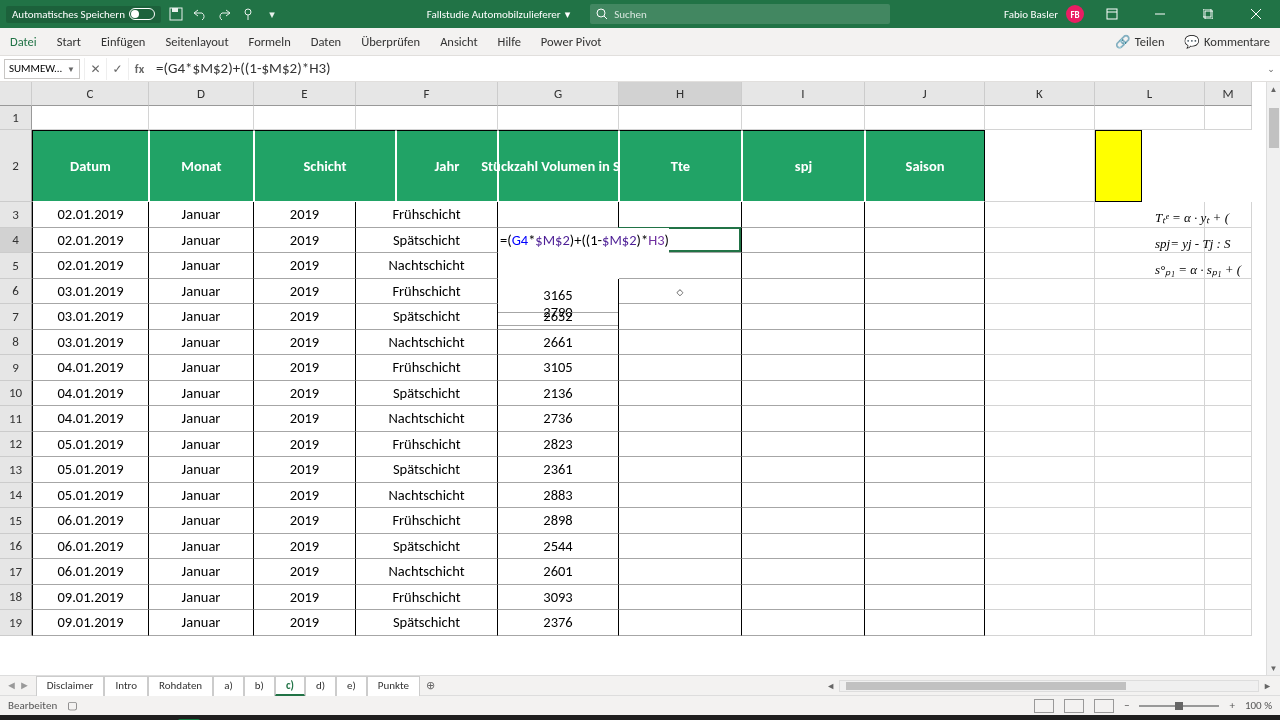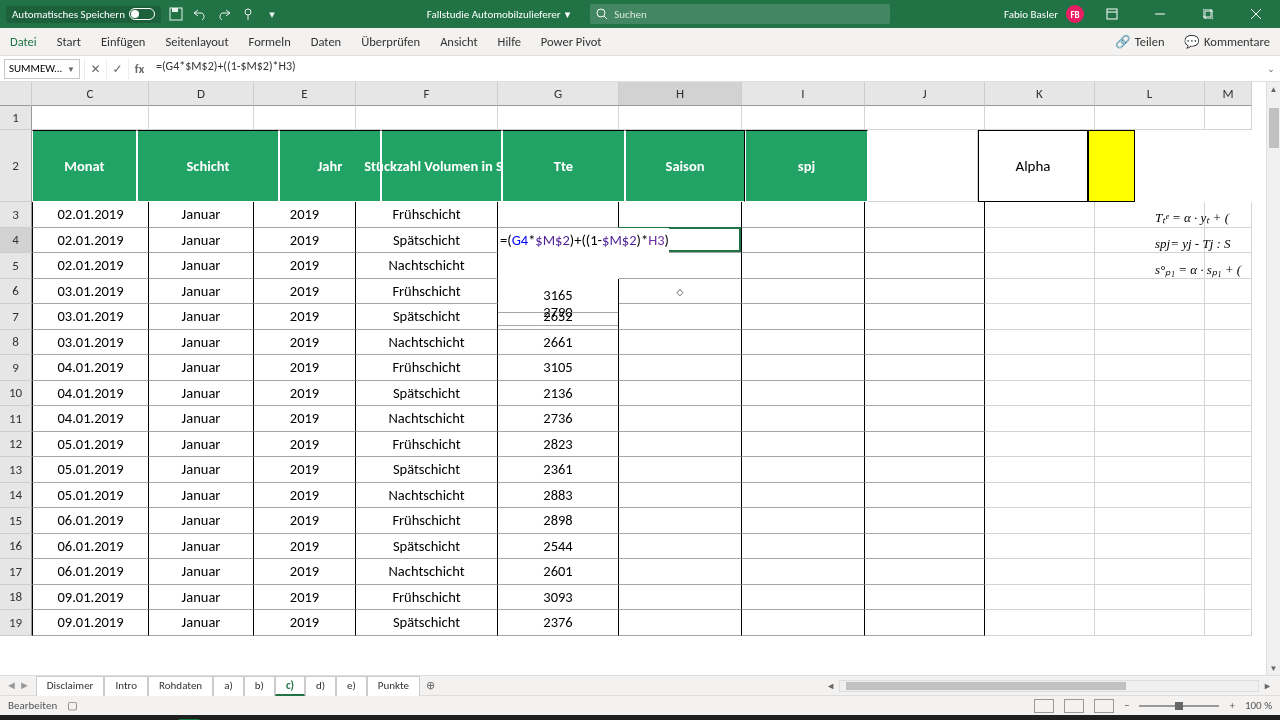--- a/index.html
+++ b/index.html
@@ -24,21 +24,21 @@
 .ribbon-tabs .tab { padding: 0 10px; height: 100%; display: flex; align-items: center; color: #333; cursor: pointer; }
 .ribbon-tabs .spacer { flex: 1; }
 .ribbon-tabs .right-btn { padding: 0 10px; display: flex; align-items: center; gap: 4px; color: #333; }
 
 
 .formula-bar { height: 26px; display: flex; align-items: center; border-bottom: 1px solid #e1dfdd; background: #fff; }
 .name-box { width: 76px; height: 20px; margin: 0 4px; border: 1px solid #c8c6c4; font-size: 11px; display: flex; align-items: center; padding: 0 4px; justify-content: space-between; }
 .name-box .dd { font-size: 8px; color: #666; }
 .fb-btn { width: 22px; height: 22px; display: flex; align-items: center; justify-content: center; color: #666; font-size: 12px; border-left: 1px solid #eee; }
 .fx { font-weight: bold; }
-.formula-input { flex: 1; height: 20px; border: none; font-size: 12px; padding: 0 6px; color: #333; outline: none; }
+.formula-input { flex: 1; height: 20px; border: none; font-size: 15px; padding: 0 6px; color: #333; outline: none; }
 .fb-expand { width: 18px; color: #666; text-align: center; font-size: 9px; }
 
 
 .grid-area { position: relative; height: 593px; overflow: hidden; background: #fff; }
 .corner { position: absolute; left: 0; top: 0; width: 32px; height: 24px; background: #e6e6e6; border-right: 1px solid #ccc; border-bottom: 1px solid #999; }
 .col-headers { position: absolute; left: 32px; top: 0; height: 24px; display: flex; }
 .col-h { background: #e6e6e6; border-right: 1px solid #ccc; border-bottom: 1px solid #999; display: flex; align-items: center; justify-content: center; font-size: 13px; color: #333; font-family: Calibri, sans-serif; }
 .col-h.sel { background: #d2d2d2; }
 .row-headers { position: absolute; left: 0; top: 24px; width: 32px; }
 .row-h { background: #e6e6e6; border-bottom: 1px solid #ccc; border-right: 1px solid #999; display: flex; align-items: center; justify-content: center; font-size: 13px; color: #333; font-family: Calibri, sans-serif; }
@@ -243,29 +243,29 @@
         <div class="cell " style="width: 142px; height: 24px;"></div>
         <div class="cell " style="width: 121px; height: 24px;"></div>
         <div class="cell " style="width: 123px; height: 24px;"></div>
         <div class="cell " style="width: 123px; height: 24px;"></div>
         <div class="cell " style="width: 120px; height: 24px;"></div>
         <div class="cell " style="width: 110px; height: 24px;"></div>
         <div class="cell " style="width: 110px; height: 24px;"></div>
         <div class="cell " style="width: 47px; height: 24px;"></div>
       </div>
       <div class="row" style="height: 72px;">
+        <div class="cell hdr-cell tbl-border-l tbl-border-t" style="width: 117px; height: 72px;">Datum</div>
         <div class="cell hdr-cell tbl-border-t" style="width: 105px; height: 72px;">Monat</div>
         <div class="cell hdr-cell tbl-border-t" style="width: 142px; height: 72px;">Schicht</div>
         <div class="cell hdr-cell tbl-border-t" style="width: 102px; height: 72px;">Jahr</div>
         <div class="cell hdr-cell tbl-border-t" style="width: 121px; height: 72px;">Stückzahl Volumen in Stk.</div>
         <div class="cell hdr-cell tbl-border-t" style="width: 123px; height: 72px;">Tte</div>
+        <div class="cell hdr-cell tbl-border-t" style="width: 123px; height: 72px;">spj</div>
         <div class="cell hdr-cell tbl-border-r tbl-border-t" style="width: 120px; height: 72px;">Saison</div>
-        <div class="cell hdr-cell tbl-border-t" style="width: 123px; height: 72px;">spj</div>
         <div class="cell " style="width: 110px; height: 72px;"></div>
-        <div class="cell " style="width: 110px; height: 72px; border: 1.5px solid rgb(0, 0, 0); font-weight: normal; font-size: 15px;">Alpha</div>
         <div class="cell yellow-cell" style="width: 47px; height: 72px;"></div>
       </div>
       <div class="row" style="height: 25.5px;">
         <div class="cell  tbl-border-l" style="width: 117px; height: 25.5px; border-right: 1px solid rgb(0, 0, 0); border-bottom: 1px solid rgb(166, 166, 166); border-left: 1.5px solid rgb(0, 0, 0);">02.01.2019</div>
         <div class="cell " style="width: 105px; height: 25.5px; border-right: 1px solid rgb(0, 0, 0); border-bottom: 1px solid rgb(166, 166, 166);">Januar</div>
         <div class="cell " style="width: 102px; height: 25.5px; border-right: 1px solid rgb(0, 0, 0); border-bottom: 1px solid rgb(166, 166, 166);">2019</div>
         <div class="cell " style="width: 142px; height: 25.5px; border-right: 1px solid rgb(0, 0, 0); border-bottom: 1px solid rgb(166, 166, 166);">Frühschicht</div>
         <div class="cell " style="width: 121px; height: 25.5px; border-right: 1px solid rgb(0, 0, 0); border-bottom: 1px solid rgb(166, 166, 166);"></div>
         <div class="cell " style="width: 123px; height: 25.5px; border-right: 1px solid rgb(0, 0, 0); border-bottom: 1px solid rgb(166, 166, 166);"></div>
         <div class="cell " style="width: 123px; height: 25.5px; border-right: 1px solid rgb(0, 0, 0); border-bottom: 1px solid rgb(166, 166, 166);"></div>

